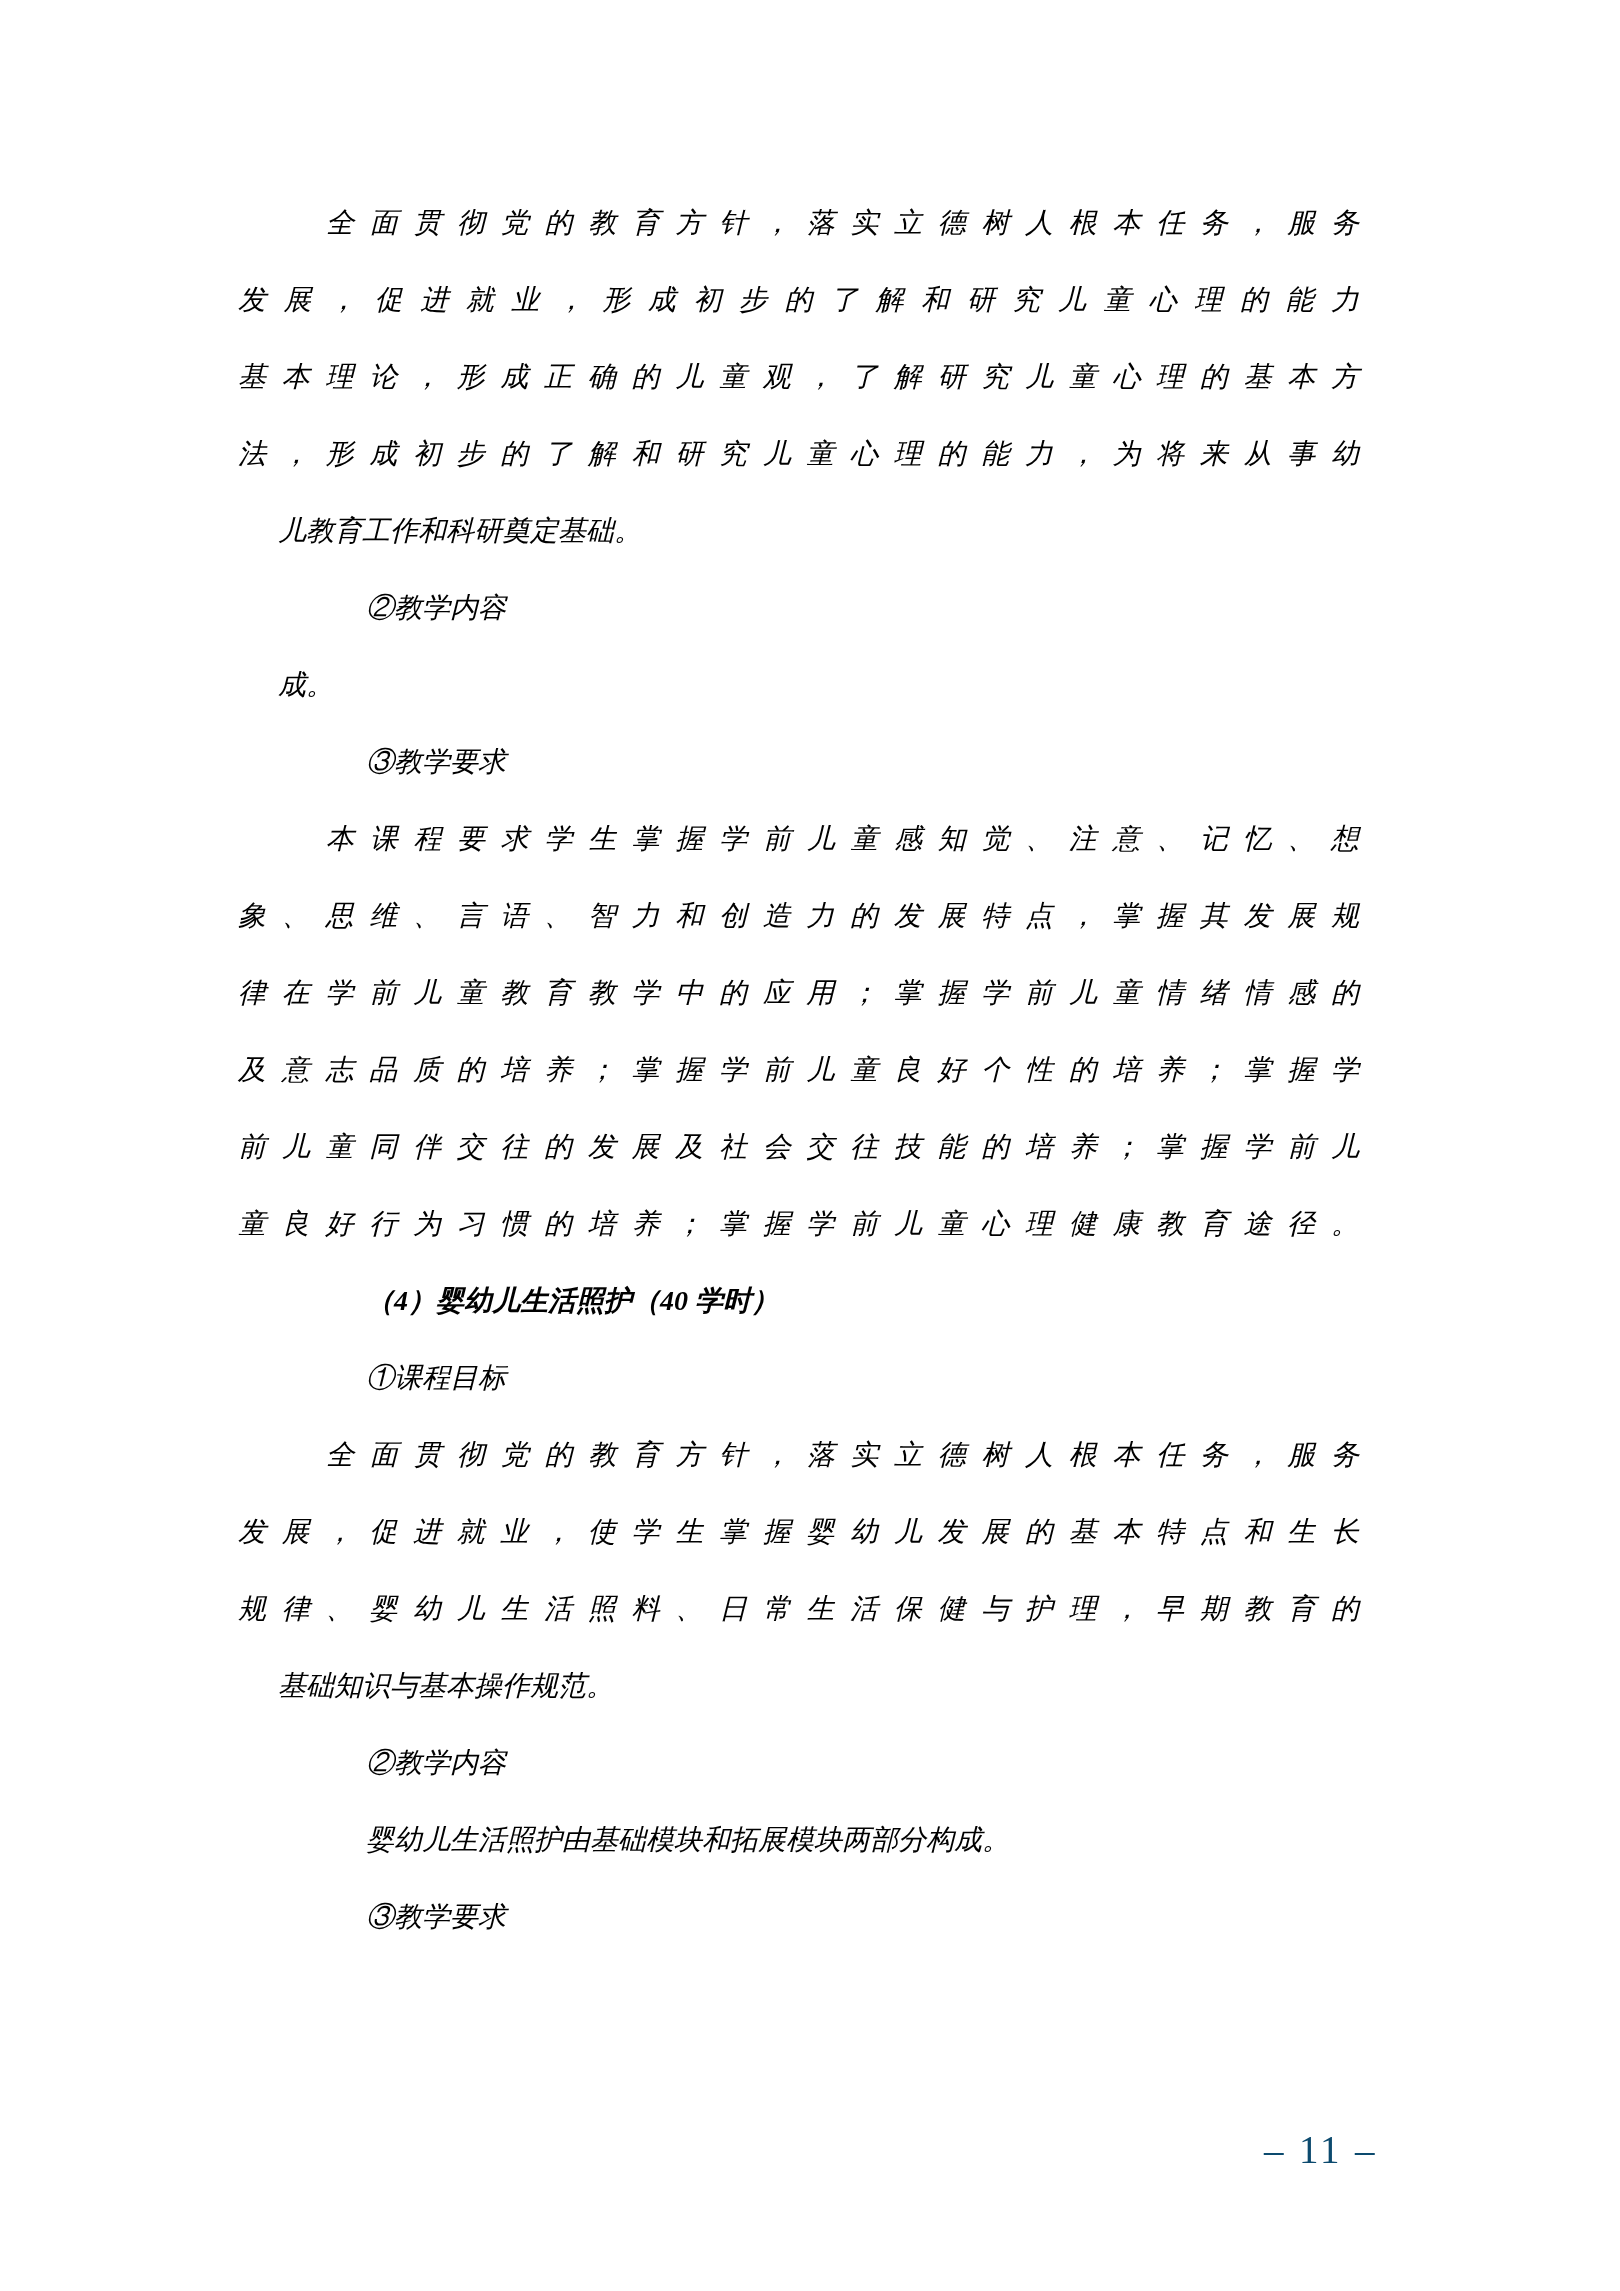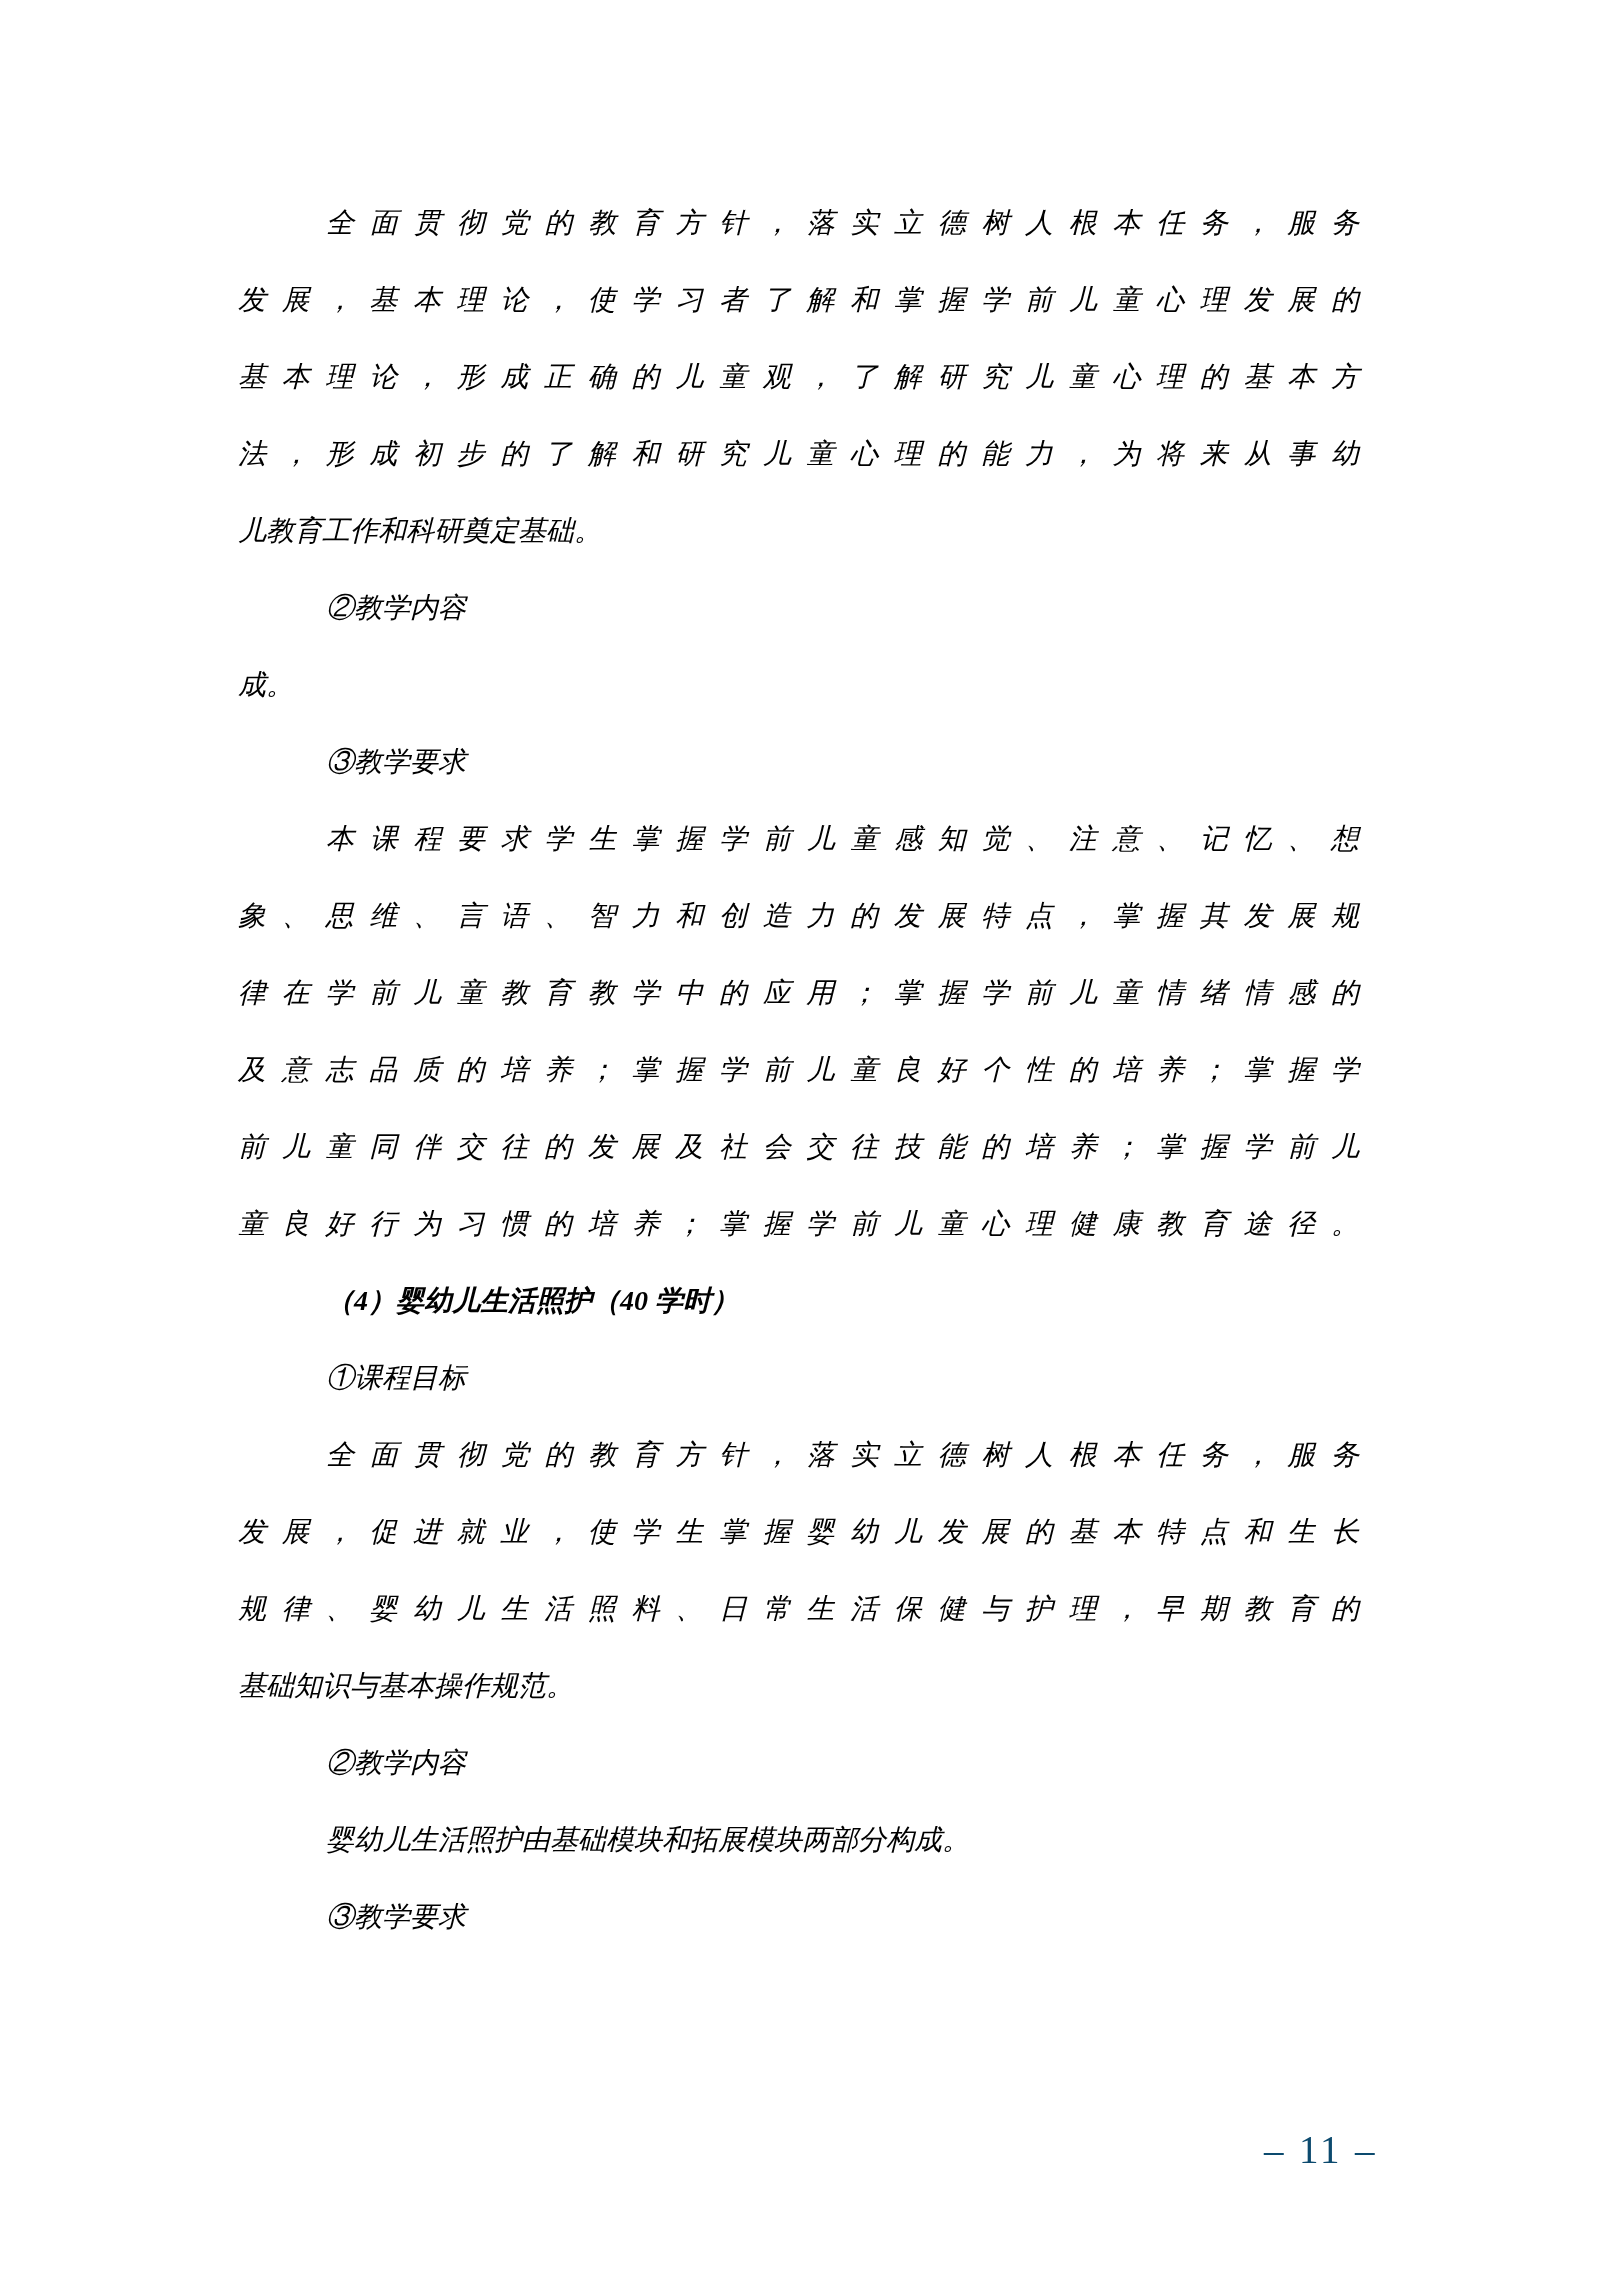--- a/index.html
+++ b/index.html
@@ -30,20 +30,21 @@
     text-align: justify;
     text-align-last: justify;
     text-justify: inter-character;
     white-space: normal;
     overflow: visible;
     font-style: italic;
   }
   .line.l {
     text-align: left;
     text-align-last: left;
+    margin-left: 40px;
   }
   .line.in {
     text-indent: 88px;
   }
   .line.bold {
     font-weight: bold;
   }
   .page-num {
     position: absolute;
     left: 1264px;
@@ -52,21 +53,21 @@
     letter-spacing: 2.9px;
     color: #0c4a6e;
   }
 </style>
 </head>
 <body>
 
 <div class="page">
   <div class="body-text">
     <div class="line j in">全面贯彻党的教育方针，落实立德树人根本任务，服务</div>
-    <div class="line j">发展，基本理论，使学习者了解和掌握学前儿童心理发展的</div>
+    <div class="line j">发展，促进就业，形成初步的了解和研究儿童心理的能力</div>
     <div class="line j">基本理论，形成正确的儿童观，了解研究儿童心理的基本方</div>
     <div class="line j">法，形成初步的了解和研究儿童心理的能力，为将来从事幼</div>
     <div class="line l">儿教育工作和科研奠定基础。</div>
     <div class="line l in">②教学内容</div>
     <div class="line l">成。</div>
     <div class="line l in">③教学要求</div>
     <div class="line j in">本课程要求学生掌握学前儿童感知觉、注意、记忆、想</div>
     <div class="line j">象、思维、言语、智力和创造力的发展特点，掌握其发展规</div>
     <div class="line j">律在学前儿童教育教学中的应用；掌握学前儿童情绪情感的</div>
     <div class="line j">及意志品质的培养；掌握学前儿童良好个性的培养；掌握学</div>

